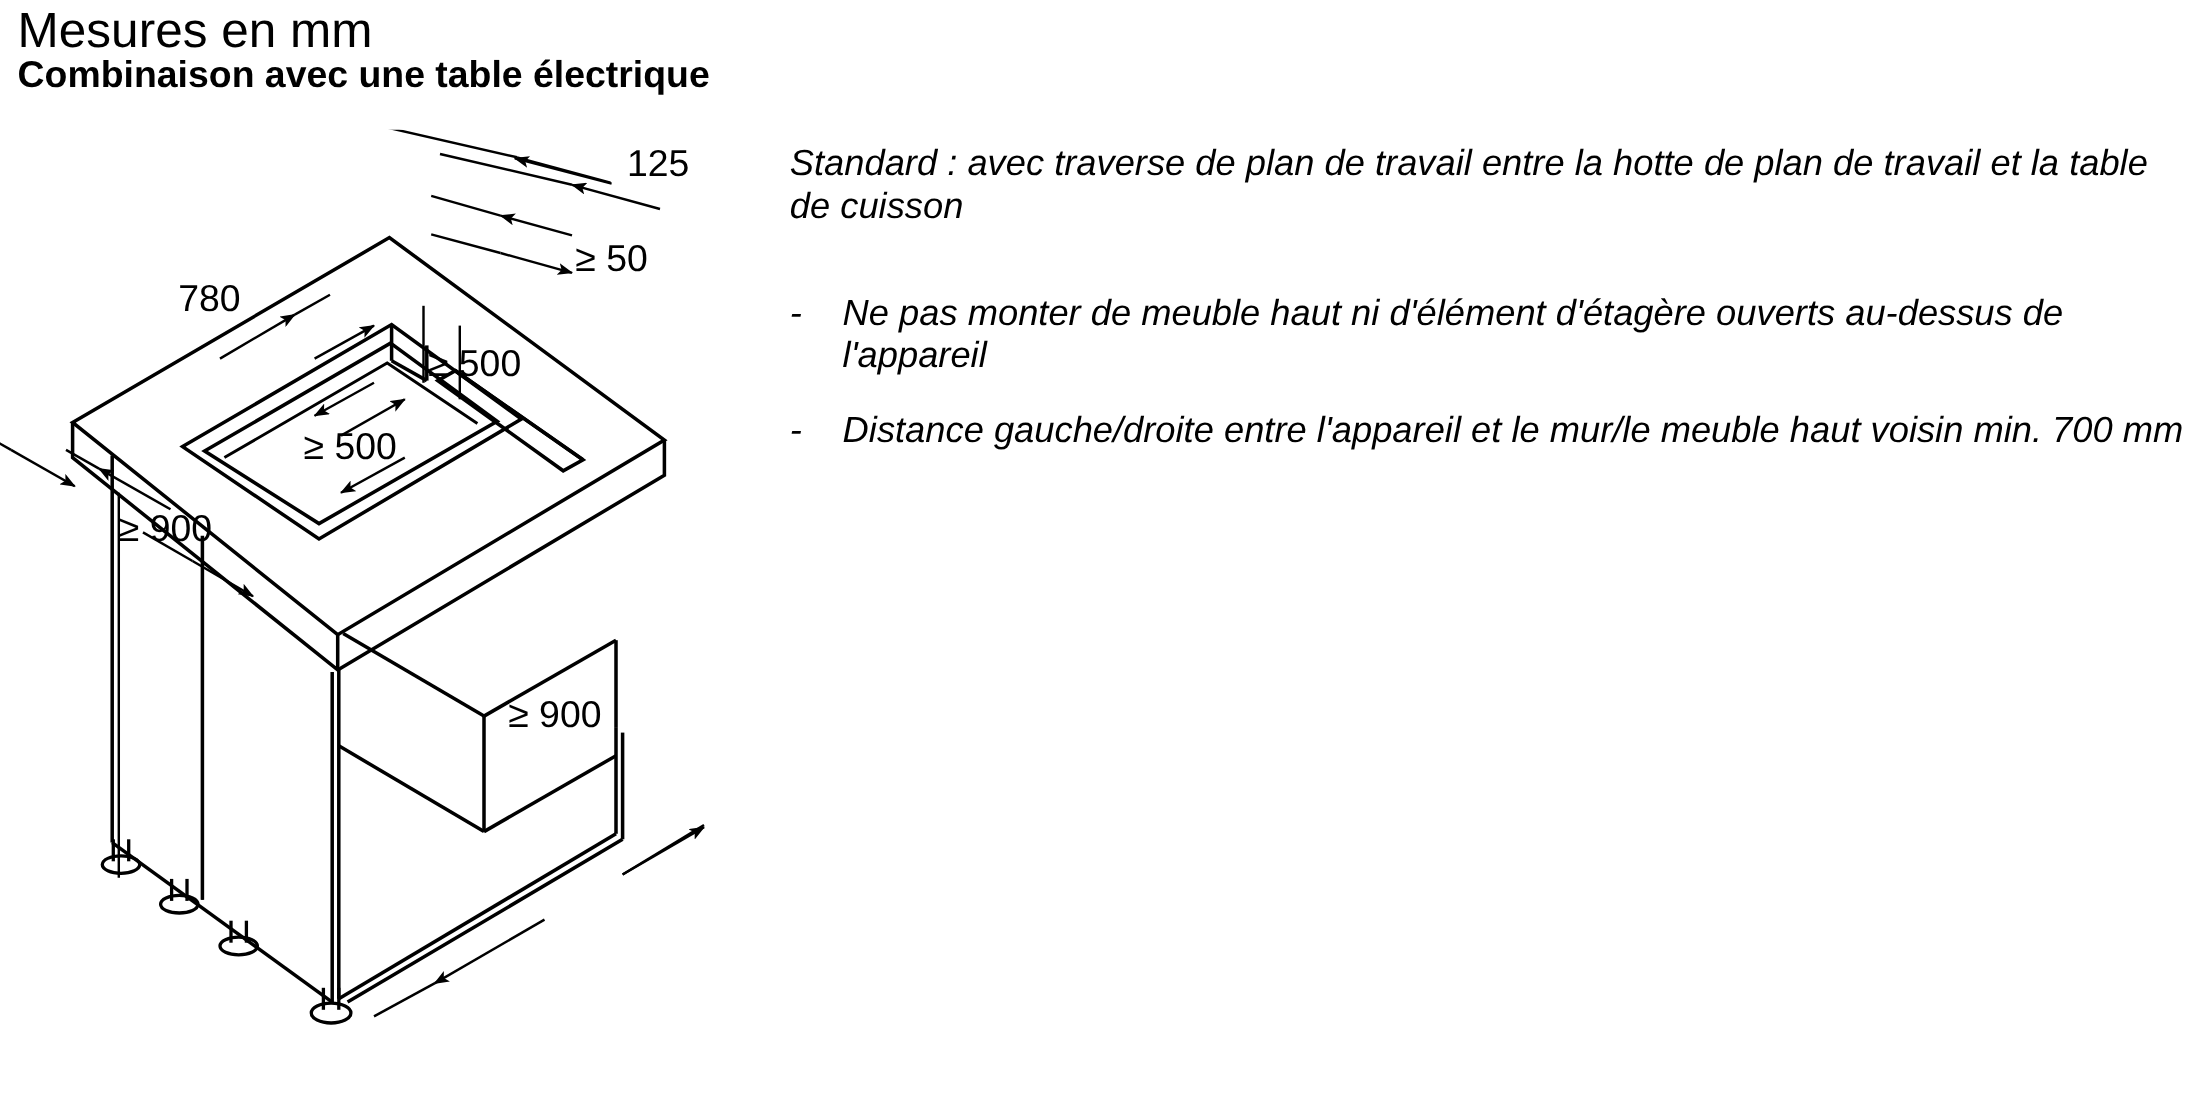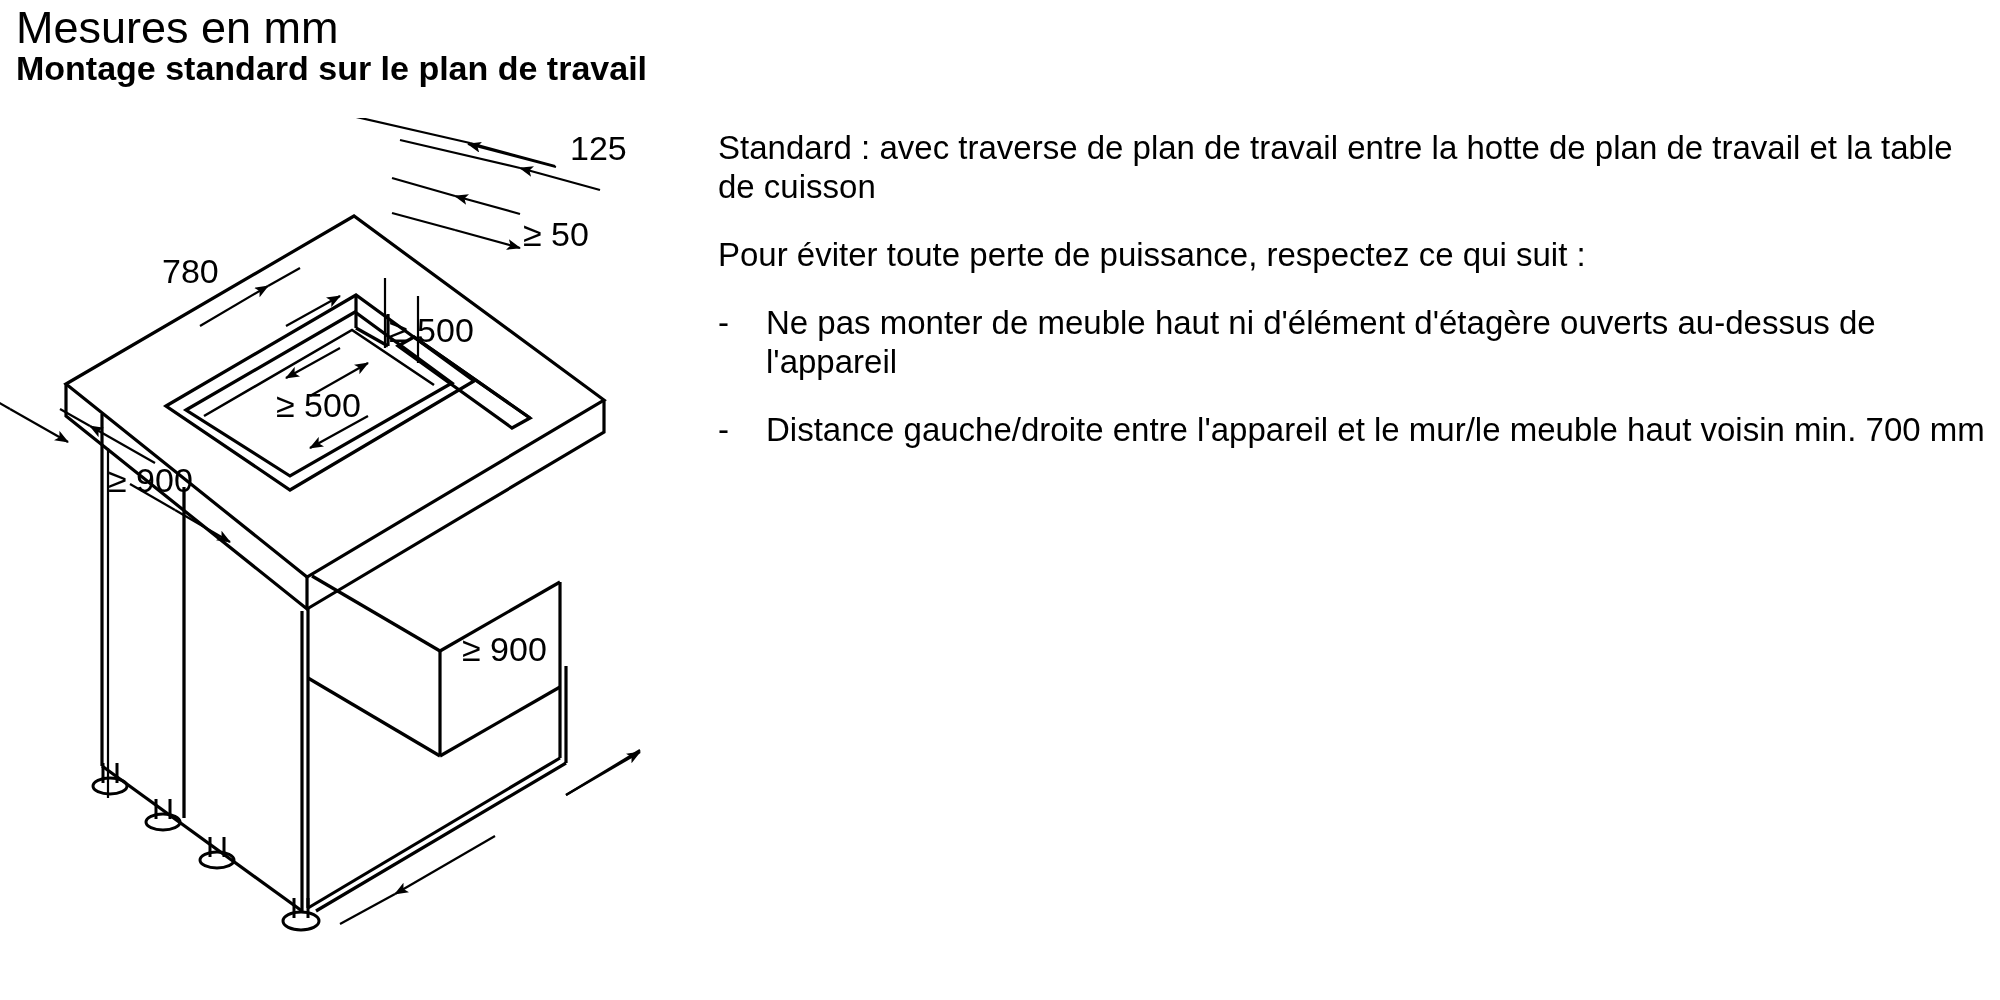--- a/index.html
+++ b/index.html
@@ -47,20 +47,21 @@
     text-align: right;
   }
   #drawing-svg { display: block; }
 
   
   #text-column {
     position: absolute;
     left: 718px;
     top: 128px;
     width: 1270px;
+    font-style: italic;
   }
   .para {
     font-size: 33px;
     line-height: 39px;
     font-weight: 400;
     margin: 0 0 0 0;
   }
   .para-gap { height: 29px; }
   .bullet-row {
     display: flex;
@@ -72,21 +73,21 @@
     flex: 0 0 48px;
     text-align: left;
   }
   .bullet-text { flex: 1 1 auto; }
 </style>
 </head>
 <body>
 
 <div id="heading-block">
   <div id="measures-line">Mesures en mm</div>
-  <div class="heading-bold">Montage standard sur le plan de travail</div>
+  <div class="heading-bold">Combinaison avec une table électrique</div>
 </div>
 
 <div id="drawing-area">
   <svg id="drawing-svg" width="700" height="880" viewBox="0 0 700 880">
     <defs>
       <marker id="arrHead" markerWidth="14" markerHeight="11" refX="13" refY="5.5" orient="auto" markerUnits="userSpaceOnUse">
         <path d="M0,0 L14,5.5 L0,11 L3.2,5.5 Z" fill="#000"></path>
       </marker>
     </defs>
 
@@ -207,21 +208,20 @@
   </svg>
 </div>
 
 <div id="text-column">
 
   <p class="para">Standard : avec traverse de plan de travail entre la hotte de plan de travail et la table de cuisson</p>
 
   <div class="para-gap"></div>
 
 
-  <p class="para">Pour éviter toute perte de puissance, respectez ce qui suit :</p>
 
   <div class="para-gap"></div>
 
   <div class="bullet-row">
     <span class="bullet-dash">-</span>
     <span class="bullet-text">Ne pas monter de meuble haut ni d'élément d'étagère ouverts au-dessus de l'appareil</span>
   </div>
 
   <div class="para-gap"></div>
 

